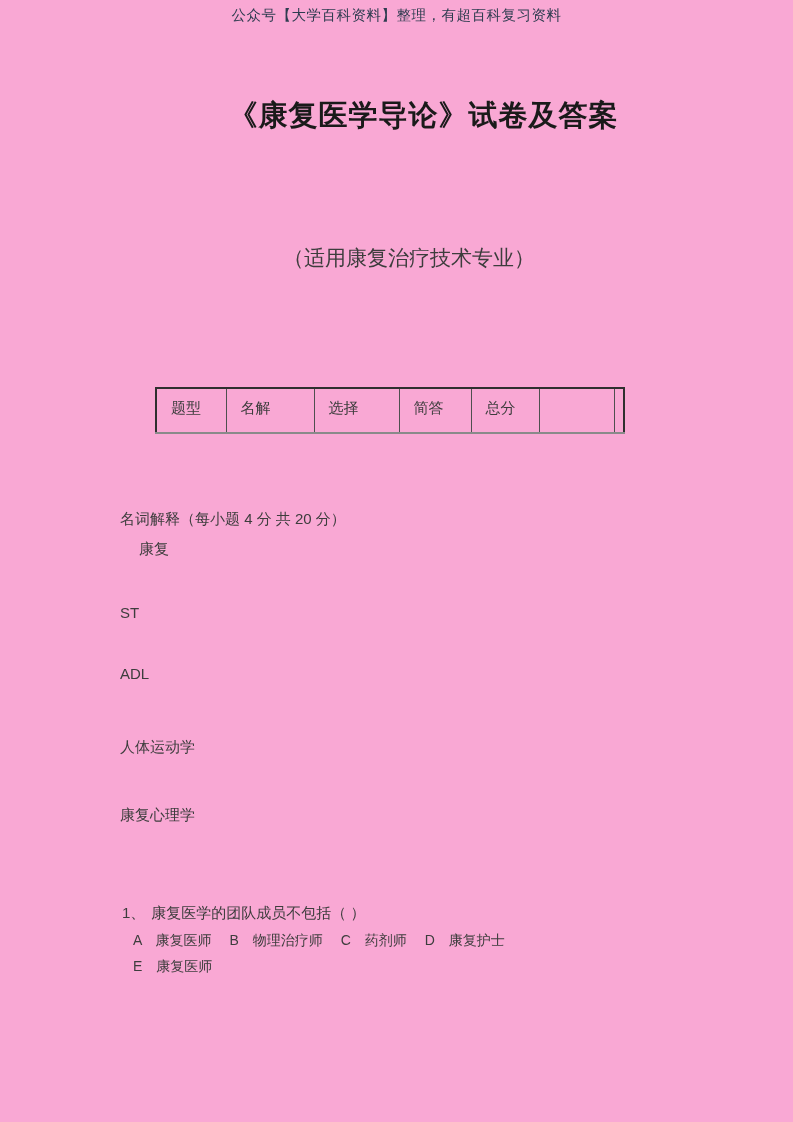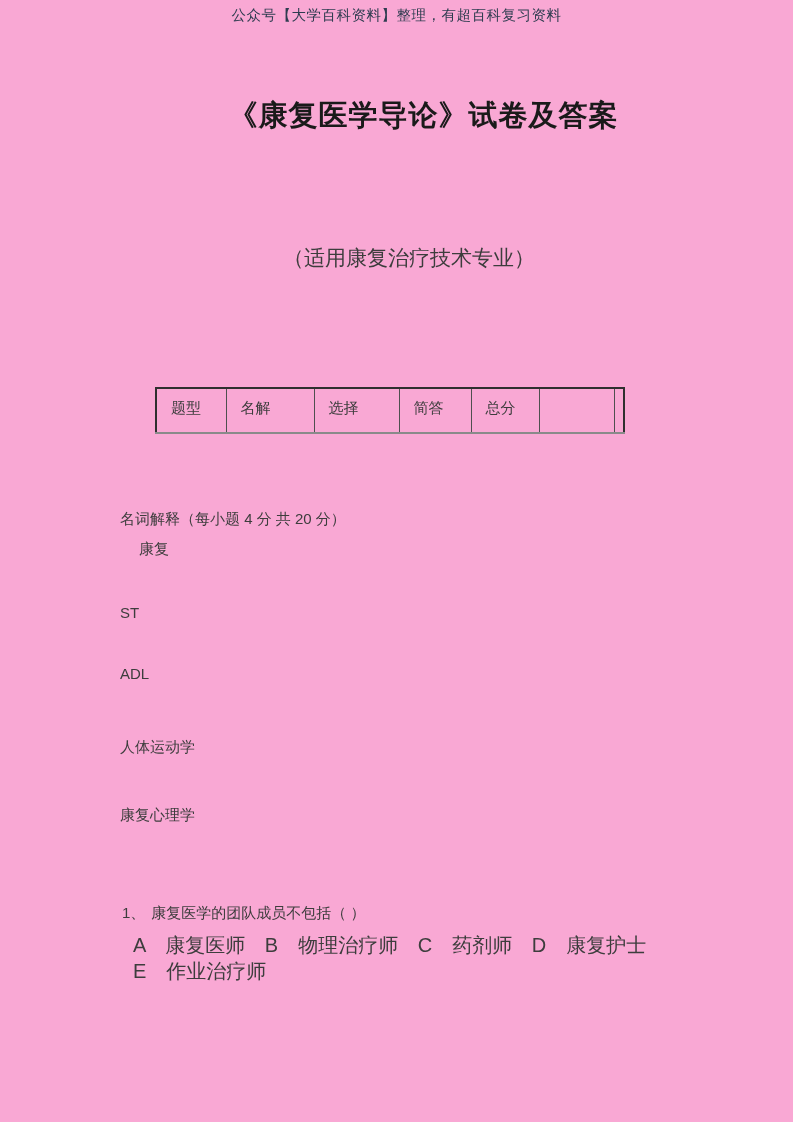--- a/index.html
+++ b/index.html
@@ -99,21 +99,21 @@
     position: absolute;
     left: 122px;
     top: 904px;
     font-size: 15px;
     color: #3d3d3d;
   }
   .question-number { margin-right: 6px; }
   .options-line {
     position: absolute;
     left: 133px;
-    font-size: 20px;
+    font-size: 14px;
     color: #3d3d3d;
     white-space: nowrap;
   }
   .options-line-1 { top: 932px; }
   .options-line-2 { top: 958px; }
   .option { margin-right: 14px; }
 </style>
 </head>
 <body>
 
@@ -162,16 +162,16 @@
     <span class="question-number">1、</span><span>康复医学的团队成员不包括（  ）</span>
   </div>
 
   <div class="options-line options-line-1">
     <span class="option">A　康复医师</span>
     <span class="option">B　物理治疗师</span>
     <span class="option">C　药剂师</span>
     <span class="option">D　康复护士</span>
   </div>
   <div class="options-line options-line-2">
-    <span class="option">E　作业治疗师</span>
+    <span class="option">E　康复医师</span>
   </div>
 
 </div>
 
 </body></html>

